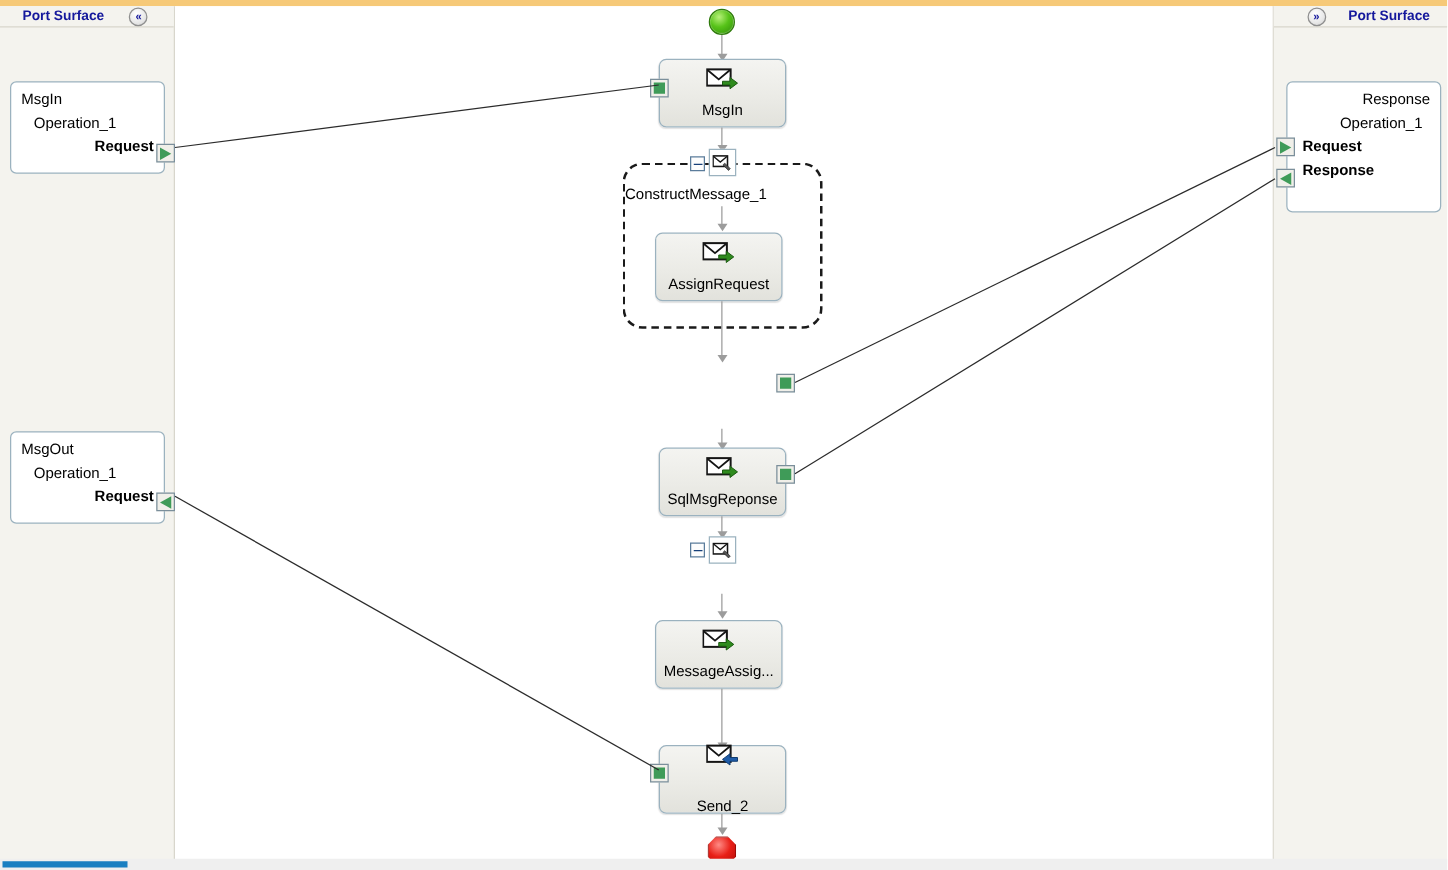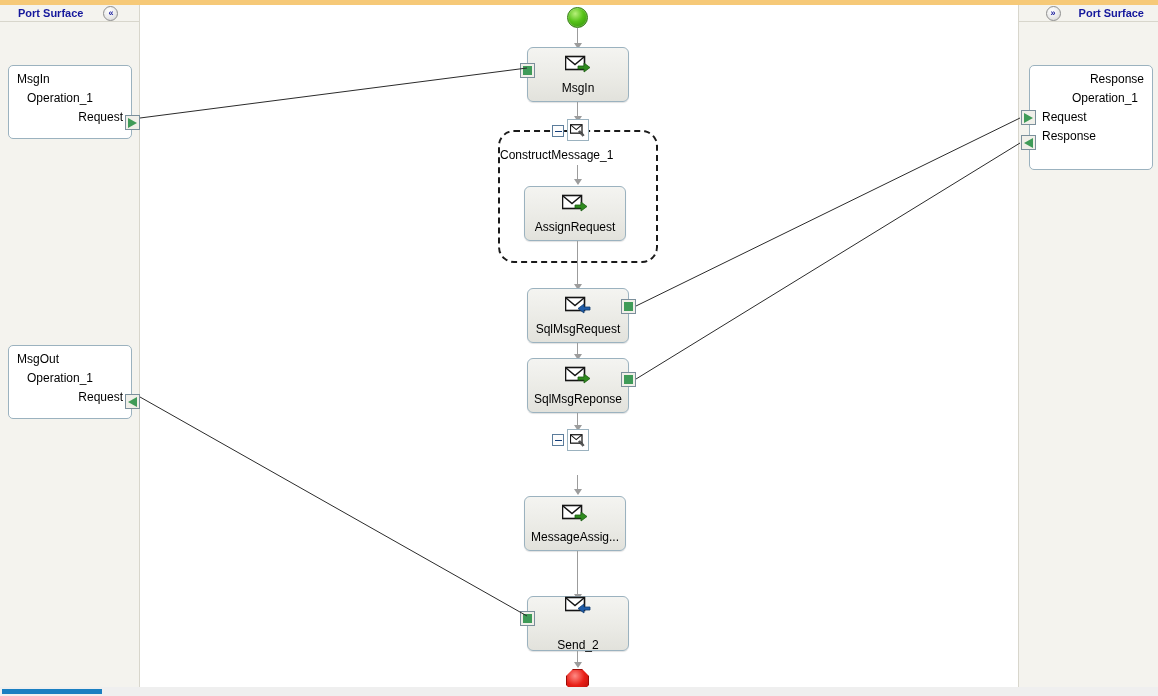--- a/index.html
+++ b/index.html
@@ -91,21 +91,21 @@
     border-radius: 5px;
     font-size: 12px;
     color: #000;
     padding: 4px 8px 6px 8px;
   }
   .port-line { line-height: 19px; white-space: nowrap; }
   .port-name     { text-align: left; }
   .port-name.r   { text-align: right; }
   .port-op       { text-align: left; padding-left: 10px; }
   .port-op.r     { text-align: right; padding-right: 6px; }
-  .port-msg      { text-align: right; }
+  .port-msg      { text-align: right; font-weight: bold; }
   .port-msg.r    { text-align: left; padding-left: 4px; }
 
   
   .handle {
     position: absolute;
     width: 15px; height: 15px;
     background: #f0efe9;
     border: 1px solid #7b8f9b;
     display: flex; align-items: center; justify-content: center;
   }
@@ -331,30 +331,20 @@
           <path d="M1 2 L10 9.5 L19 2" fill="none" stroke="#151515" stroke-width="1.5"></path>
           <path d="M13 11 h6 v-3 l6 4.5 -6 4.5 v-3 h-6 z" fill="#2f8b1e" stroke="#1b5a11" stroke-width="0.8"></path>
         </svg>
       </span>
       <span class="label">AssignRequest</span>
     </div>
 
     <div class="flow" style="left:437px; top:236px; height:46px;"></div>
     <div class="flow-arrow" style="left:434px; top:279px;"></div>
 
-    <div class="shape" style="left:387px; top:283px;">
-      <span>
-        <svg width="26" height="18" viewBox="0 0 26 18">
-          <rect x="0.5" y="1.5" width="19" height="13" fill="#ffffff" stroke="#151515" stroke-width="1.6"></rect>
-          <path d="M1 2 L10 9.5 L19 2" fill="none" stroke="#151515" stroke-width="1.5"></path>
-          <path d="M25 11 h-6 v-3 l-6 4.5 6 4.5 v-3 h6 z" fill="#1f5ca8" stroke="#113c70" stroke-width="0.8"></path>
-        </svg>
-      </span>
-      <span class="label">SqlMsgRequest</span>
-    </div>
     <div class="shape-handle" style="left:481px; top:294px;">
       <span class="sq-green"></span>
     </div>
 
     <div class="flow" style="left:437px; top:338px; height:14px;"></div>
     <div class="flow-arrow" style="left:434px; top:349px;"></div>
 
     <div class="shape" style="left:387px; top:353px;">
       <span>
         <svg width="26" height="18" viewBox="0 0 26 18">

